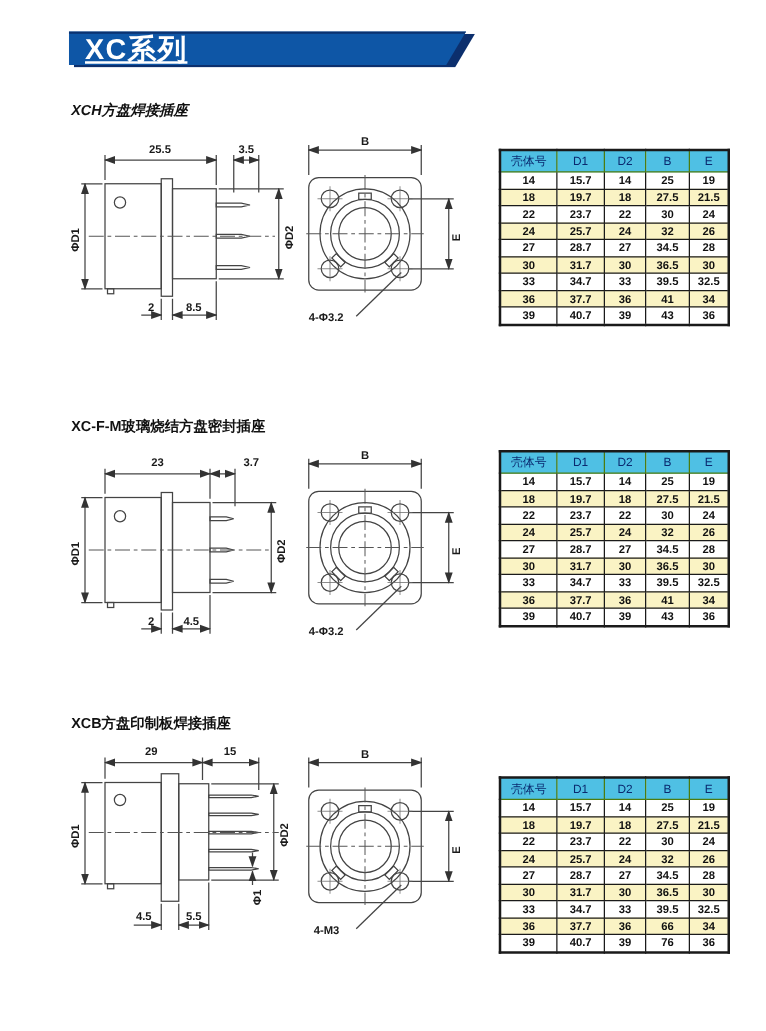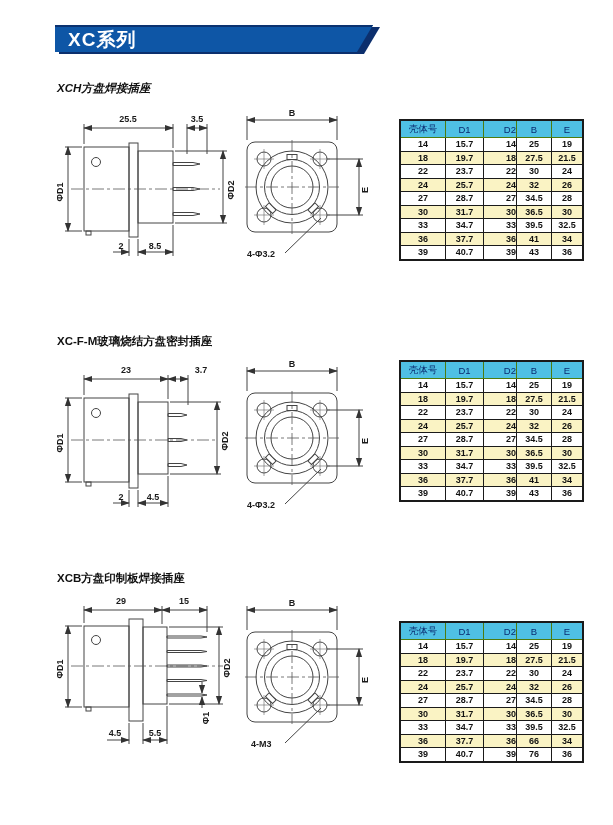--- a/index.html
+++ b/index.html
@@ -6,36 +6,36 @@
   body{width:613px;height:825px;background:#ffffff;font-family:"Liberation Sans",sans-serif;}
   .page{position:relative;width:613px;height:825px;background:#fff;overflow:hidden;}
 
   
   .banner-back{position:absolute;left:59px;top:27px;width:321px;height:27px;
     background:#0c2f6d;clip-path:polygon(0 0,100% 0,calc(100% - 16px) 100%,0 100%);}
   .banner{position:absolute;left:55px;top:25px;width:318px;height:27px;
     background:#0e56a6;clip-path:polygon(0 0,100% 0,calc(100% - 16px) 100%,0 100%);
     border-top:2px solid #0b3270;box-sizing:border-box;
     display:flex;align-items:center;}
-  .banner span{color:#fff;font-size:19px;font-weight:bold;padding-left:13px;letter-spacing:1px;}
+  .banner span{color:#fff;font-size:23px;font-weight:bold;padding-left:13px;letter-spacing:1px;text-decoration:underline;}
 
   
   .sec-title{position:absolute;left:57px;font-size:11.5px;font-weight:bold;color:#111;}
 
   
   table.spec{position:absolute;left:399px;width:177px;border-collapse:collapse;
     border:2px solid #1a1a1a;table-layout:fixed;}
   table.spec th{background:#4fc0e4;color:#0a2a70;font-size:9.5px;font-weight:normal;
     border:1px solid #4d7c0f;height:16px;padding:0;text-align:center;}
   table.spec td{font-size:9px;font-weight:bold;color:#111;border:1px solid #1a1a1a;
     height:12.5px;padding:0;text-align:center;background:#fff;}
   table.spec tr.alt td{background:#faf3c4;}
   table.spec th:nth-child(1),table.spec td:nth-child(1){width:44px;}
   table.spec th:nth-child(2),table.spec td:nth-child(2){width:37px;}
-  table.spec th:nth-child(3),table.spec td:nth-child(3){width:32px;text-align:right;}
+  table.spec th:nth-child(3),table.spec td:nth-child(3){width:32px;}
   table.spec th:nth-child(4),table.spec td:nth-child(4){width:34px;}
   table.spec th:nth-child(5),table.spec td:nth-child(5){width:30px;}
 
   
   svg.draw{position:absolute;}
   svg.draw .ln{stroke:#444;fill:none;stroke-width:1;}
   svg.draw .thin{stroke:#666;fill:none;stroke-width:0.6;}
   svg.draw .cl{stroke:#555;fill:none;stroke-width:0.8;stroke-dasharray:12 3 3 3;}
   svg.draw text{font-family:"Liberation Sans",sans-serif;font-size:9px;font-weight:bold;
     fill:#1a1a1a;stroke:none;text-anchor:middle;}

